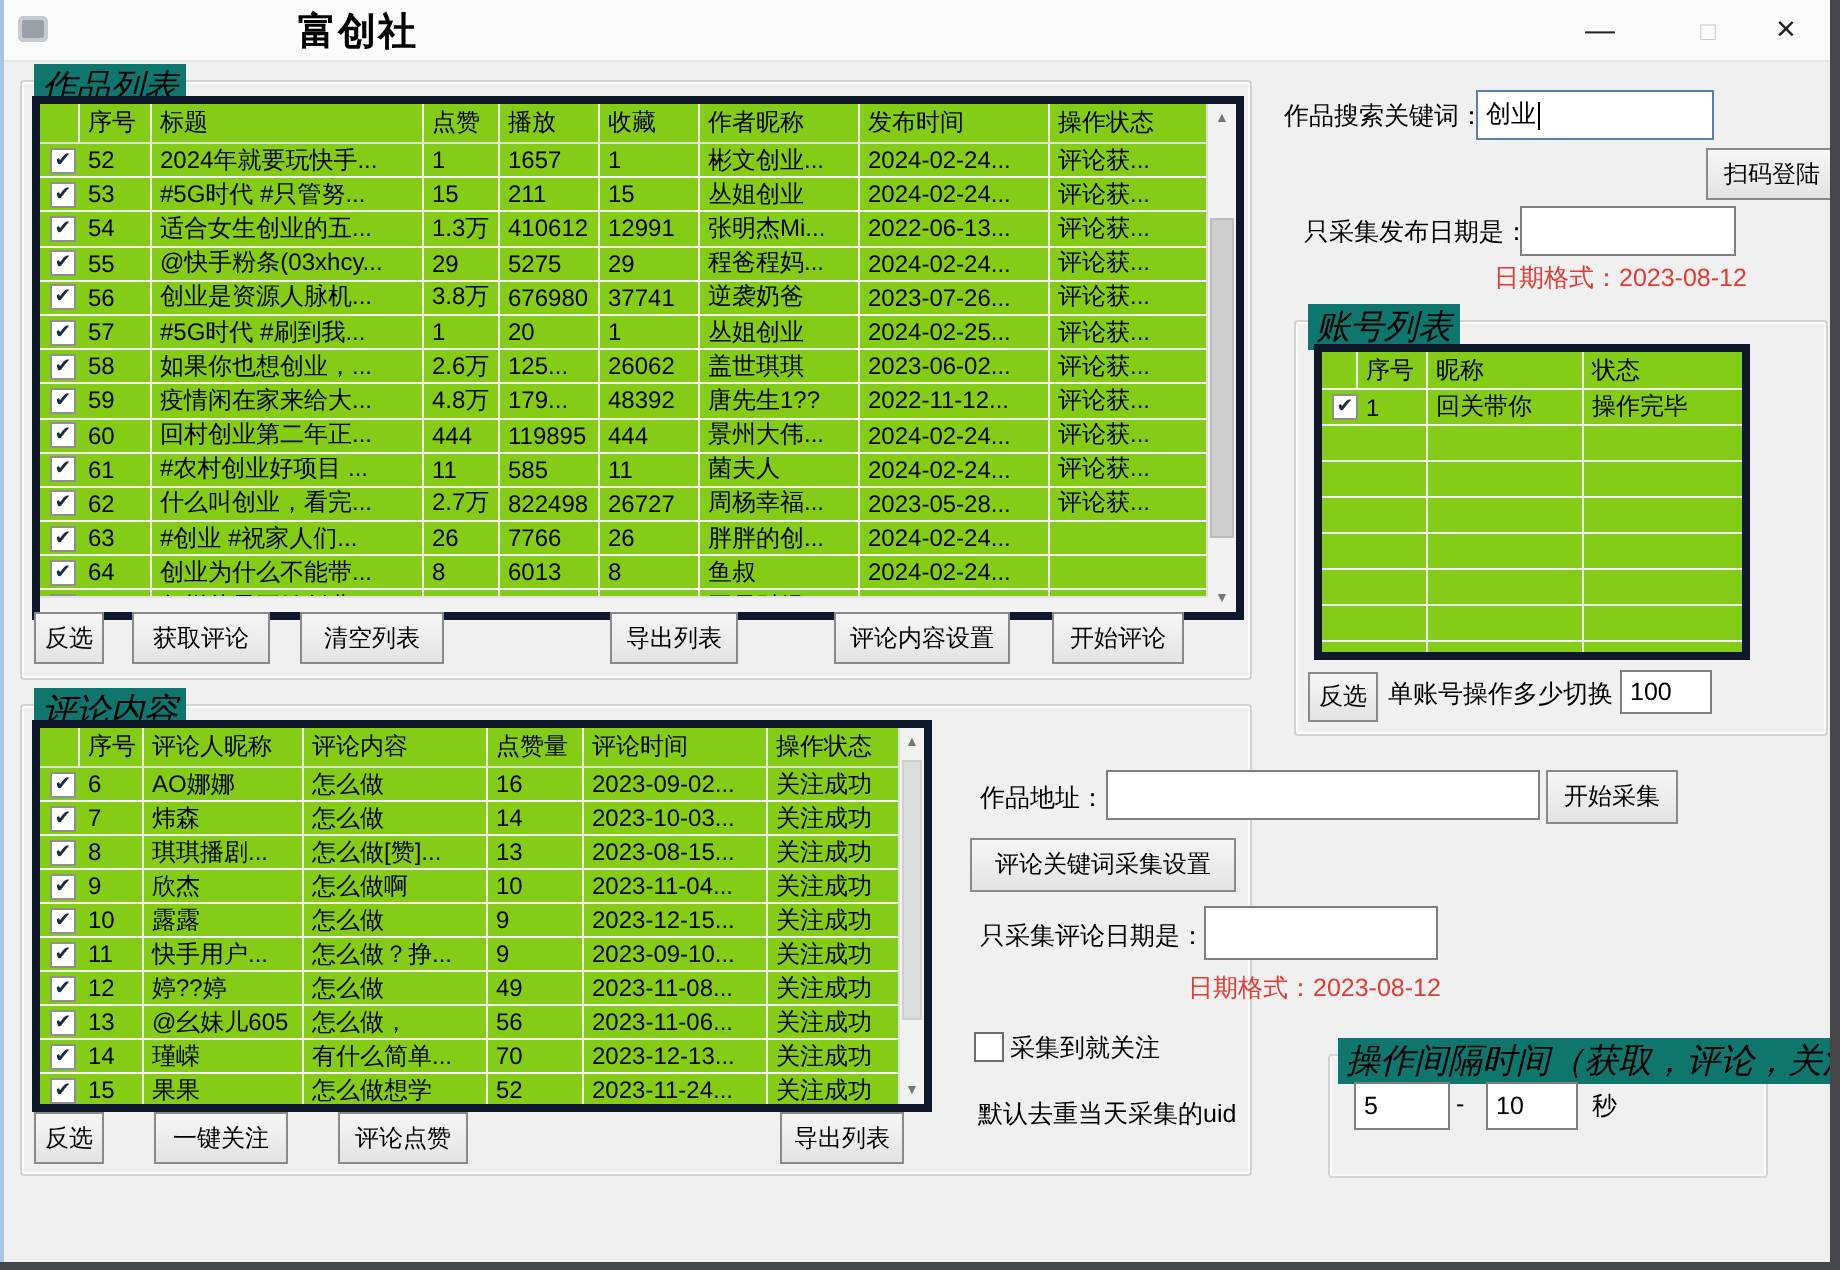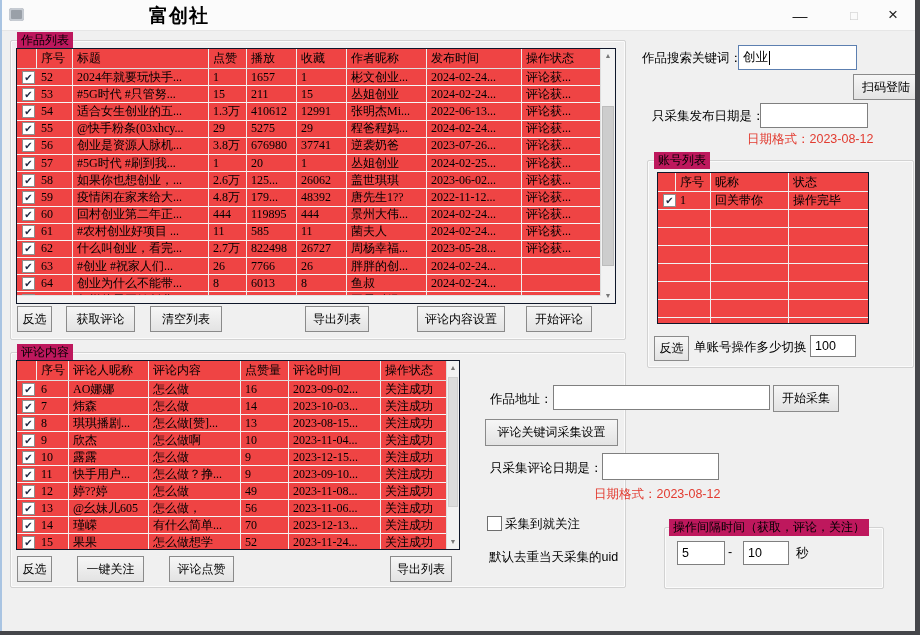--- a/index.html
+++ b/index.html
@@ -8,22 +8,22 @@
   .win{position:absolute;left:0;top:0;right:5px;bottom:4px;background:#f0f0f0;border-left:2px solid #a9c4e2;overflow:hidden;}
   .titlebar{position:absolute;left:0;top:0;right:0;height:30px;background:#fbfbfb;border-bottom:1px solid #e6e6e6;}
   .appicon{position:absolute;left:7px;top:8px;width:15px;height:13px;background:#9aa0a8;border-radius:3px;box-shadow:inset 0 0 0 2px #c6cbd2;}
   .t-prefix{position:absolute;left:30px;top:7px;font-size:13px;color:#1c1c1c;margin-top:44px;}
   .t-brand{position:absolute;left:147px;top:3px;font-size:19px;font-weight:bold;letter-spacing:1px;color:#000;}
   .wbtn{position:absolute;top:0;height:30px;display:flex;align-items:center;justify-content:center;color:#222;}
   .wbtn.min{left:780px;width:36px;font-size:15px;}
   .wbtn.max{left:834px;width:36px;font-size:13px;color:#c9c9c9;}
   .wbtn.close{left:872px;width:38px;font-size:17px;}
   .gbox{position:absolute;border:1px solid #d2d2d2;border-radius:2px;box-shadow:inset 0 0 0 1px #fbfbfb;}
-  .glabel{position:absolute;top:-9px;left:6px;background:#be185d;padding:0 4px;font-size:12px;color:#000;white-space:nowrap;}
-  .tbl{position:absolute;background:#ef4444;border:1px solid #0f172a;overflow:hidden;font-family:Liberation Serif, serif;}
+  .glabel{position:absolute;top:-9px;left:6px;background:#0f766e;padding:0 4px;font-size:17px;color:#000;white-space:nowrap;font-style:italic;}
+  .tbl{position:absolute;background:#84cc16;border:4px solid #0f172a;overflow:hidden;}
   .rows{position:absolute;left:0;top:0;overflow:hidden;}
   .row{display:grid;align-items:center;border-bottom:1px solid #f6f6f6;}
   .row.head{font-size:12.5px;border-bottom:1px solid #dedede;}
   .cell{font-size:12px;color:#000;white-space:nowrap;overflow:hidden;padding-left:4px;border-right:1px solid #efefef;height:100%;display:flex;align-items:center;}
   .cell:last-child{border-right:none;}
   .cbx{width:11px;height:11px;margin-left:5px;border:1px solid #8f8f8f;background:#fff;font-size:10px;line-height:11px;text-align:center;color:#1f2a44;}
   .cbx.none{border:none;background:transparent;}
   #works-table .row{grid-template-columns:20px 36px 136px 38px 50px 50px 80px 95px 1fr;height:16.2px;}
   #works-table .row.head{height:19px;}
   #cmt-table .row{grid-template-columns:20px 32px 80px 92px 48px 92px 1fr;height:16px;}

